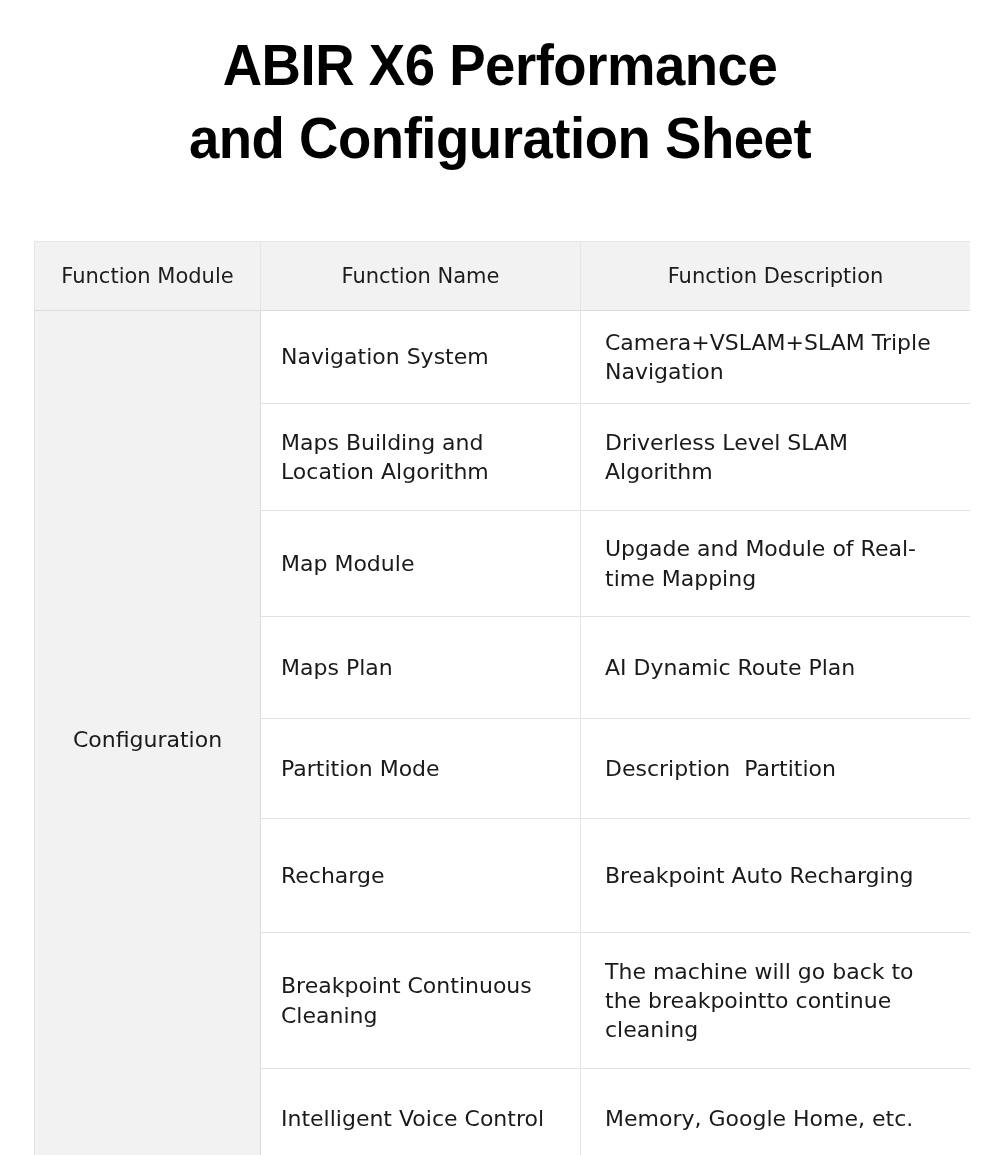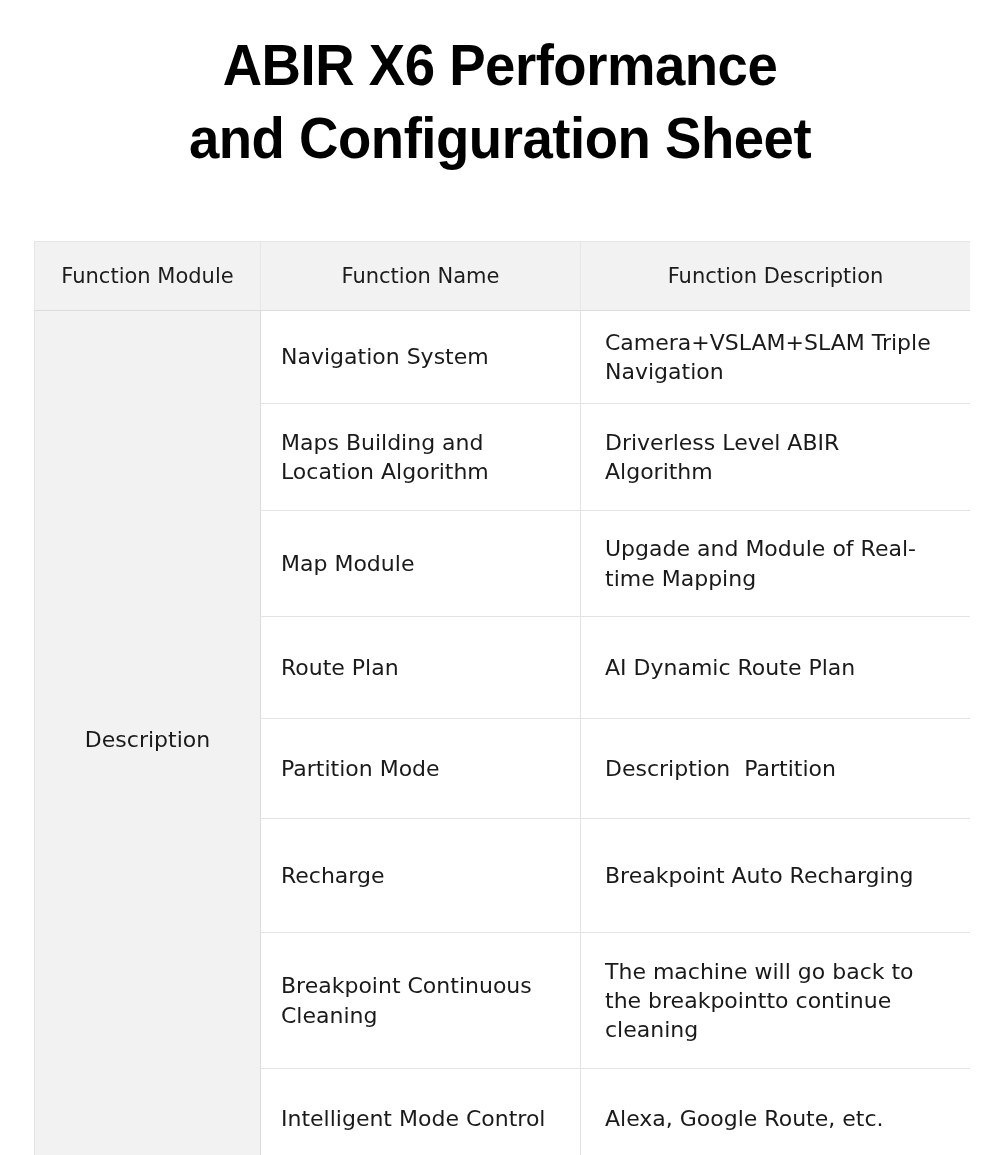--- a/index.html
+++ b/index.html
@@ -124,48 +124,48 @@
     <thead>
       <tr>
         <th class="th-module">Function Module</th>
         <th class="th-name">Function Name</th>
         <th class="th-desc">Function Description</th>
       </tr>
     </thead>
     <tbody>
       <tr class="r0">
         <td class="cell-module" rowspan="8">
-          <span class="cell-text">Description</span>
+          <span class="cell-text">Configuration</span>
         </td>
         <td class="cell-name">
           <span class="cell-text">Navigation System</span>
         </td>
         <td class="cell-desc">
           <span class="cell-text">Camera+VSLAM+SLAM Triple Navigation</span>
         </td>
       </tr>
       <tr class="r1">
         <td class="cell-name">
           <span class="cell-text">Maps Building and Location Algorithm</span>
         </td>
         <td class="cell-desc">
-          <span class="cell-text">Driverless Level ABIR Algorithm</span>
+          <span class="cell-text">Driverless Level SLAM Algorithm</span>
         </td>
       </tr>
       <tr class="r2">
         <td class="cell-name">
           <span class="cell-text">Map Module</span>
         </td>
         <td class="cell-desc">
           <span class="cell-text">Upgade and Module of Real-time Mapping</span>
         </td>
       </tr>
       <tr class="r3">
         <td class="cell-name">
-          <span class="cell-text">Route Plan</span>
+          <span class="cell-text">Maps Plan</span>
         </td>
         <td class="cell-desc">
           <span class="cell-text">AI Dynamic Route Plan</span>
         </td>
       </tr>
       <tr class="r4">
         <td class="cell-name">
           <span class="cell-text">Partition Mode</span>
         </td>
         <td class="cell-desc">
@@ -183,21 +183,21 @@
       <tr class="r6">
         <td class="cell-name">
           <span class="cell-text">Breakpoint Continuous Cleaning</span>
         </td>
         <td class="cell-desc">
           <span class="cell-text">The machine will go back to the breakpointto continue cleaning</span>
         </td>
       </tr>
       <tr class="r7">
         <td class="cell-name">
-          <span class="cell-text">Intelligent Mode Control</span>
-        </td>
-        <td class="cell-desc">
-          <span class="cell-text">Alexa, Google Route, etc.</span>
+          <span class="cell-text">Intelligent Voice Control</span>
+        </td>
+        <td class="cell-desc">
+          <span class="cell-text">Memory, Google Home, etc.</span>
         </td>
       </tr>
     </tbody>
   </table>
 </div>
 
 </body></html>

